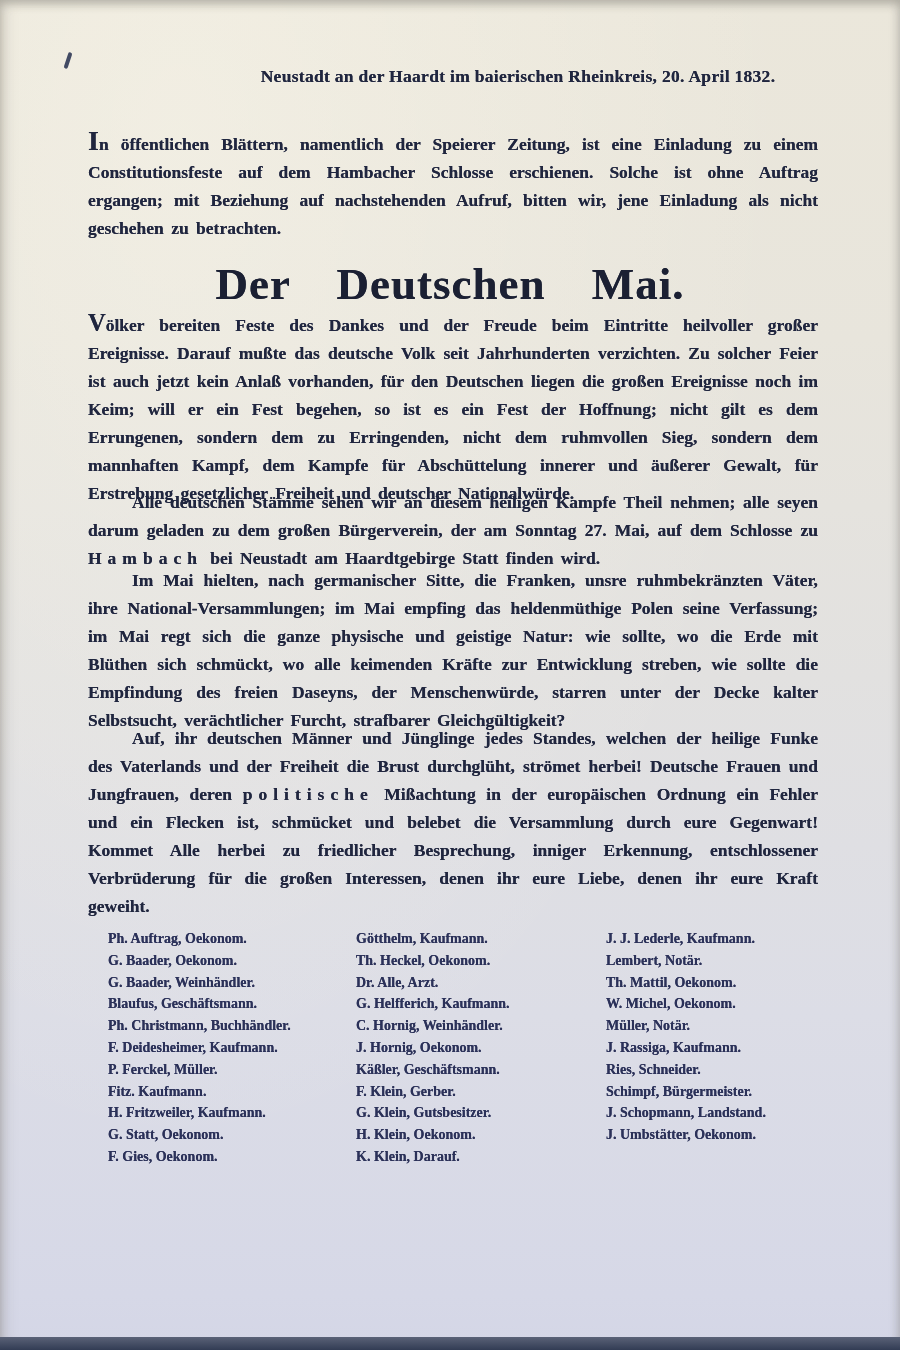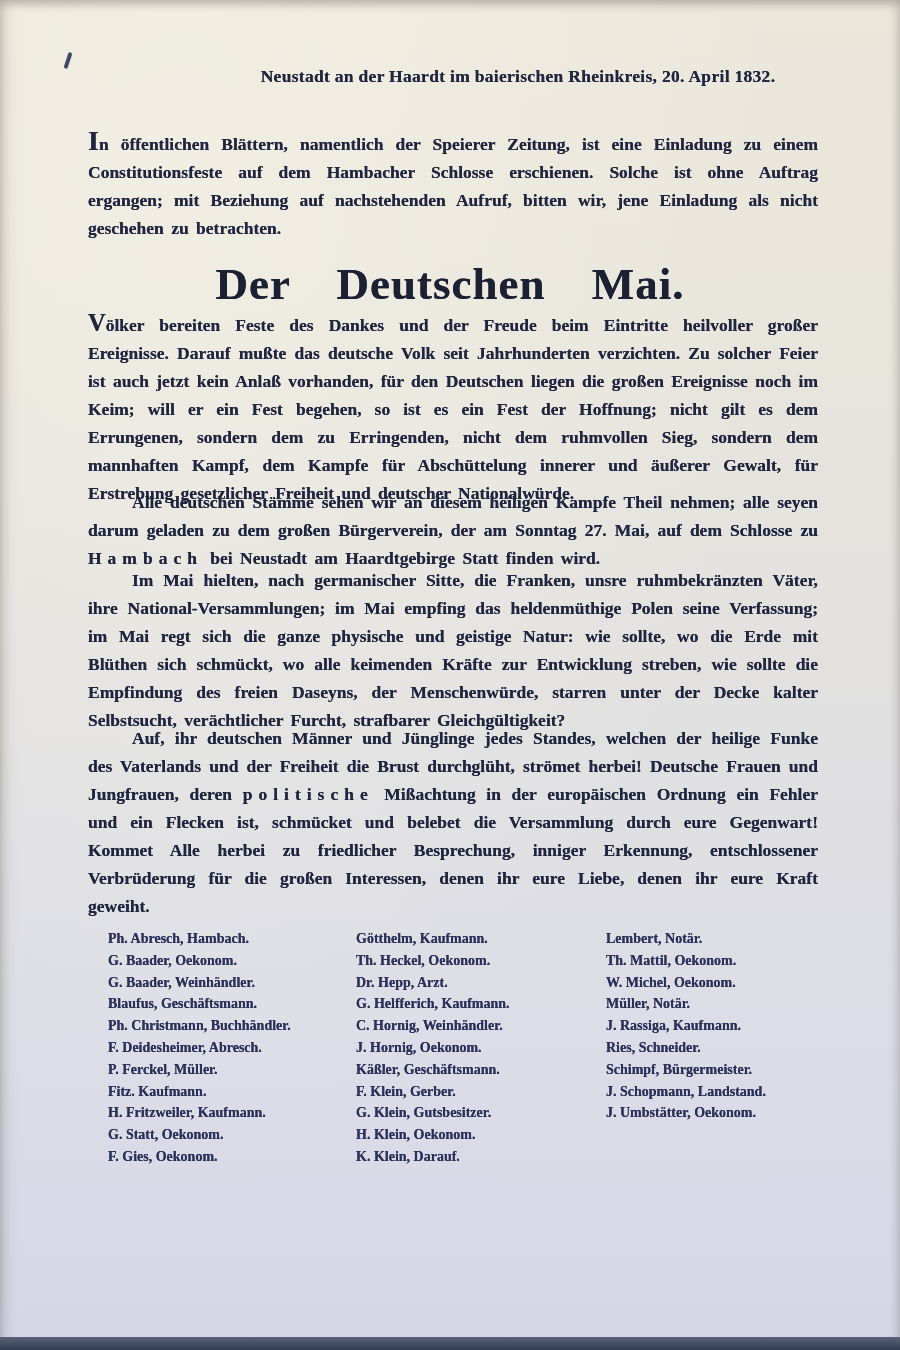--- a/index.html
+++ b/index.html
@@ -117,46 +117,47 @@
   <div class="block para p2">Völker bereiten Feste des Dankes und der Freude beim Eintritte heilvoller großer Ereignisse. Darauf mußte das deutsche Volk seit Jahrhunderten verzichten. Zu solcher Feier ist auch jetzt kein Anlaß vorhanden, für den Deutschen liegen die großen Ereignisse noch im Keim; will er ein Fest begehen, so ist es ein Fest der Hoffnung; nicht gilt es dem Errungenen, sondern dem zu Erringenden, nicht dem ruhmvollen Sieg, sondern dem mannhaften Kampf, dem Kampfe für Abschüttelung innerer und äußerer Gewalt, für Erstrebung gesetzlicher Freiheit und deutscher Nationalwürde.</div>
 
   <div class="block para p3"><span>Alle deutschen Stämme sehen wir an diesem heiligen Kampfe Theil nehmen; alle seyen darum geladen zu dem großen Bürgerverein, der am Sonntag 27. Mai, auf dem Schlosse zu </span><span class="spaced-word">Hambach</span><span> bei Neustadt am Haardtgebirge Statt finden wird.</span></div>
 
   <div class="block para p4">Im Mai hielten, nach germanischer Sitte, die Franken, unsre ruhmbekränzten Väter, ihre National-Versammlungen; im Mai empfing das heldenmüthige Polen seine Verfassung; im Mai regt sich die ganze physische und geistige Natur: wie sollte, wo die Erde mit Blüthen sich schmückt, wo alle keimenden Kräfte zur Entwicklung streben, wie sollte die Empfindung des freien Daseyns, der Menschenwürde, starren unter der Decke kalter Selbstsucht, verächtlicher Furcht, strafbarer Gleichgültigkeit?</div>
 
   <div class="block para p5"><span>Auf, ihr deutschen Männer und Jünglinge jedes Standes, welchen der heilige Funke des Vaterlands und der Freiheit die Brust durchglüht, strömet herbei! Deutsche Frauen und Jungfrauen, deren </span><span class="spaced-word">politische</span><span> Mißachtung in der europäischen Ordnung ein Fehler und ein Flecken ist, schmücket und belebet die Versammlung durch eure Gegenwart! Kommet Alle herbei zu friedlicher Besprechung, inniger Erkennung, entschlossener Verbrüderung für die großen Interessen, denen ihr eure Liebe, denen ihr eure Kraft geweiht.</span></div>
 
   <div class="block signatures">
     <div class="sig-col sig-col-1">
-        <div class="sig-entry">Ph. Abresch, Hambach.</div>
+        <div class="sig-entry">Ph. Auftrag, Oekonom.</div>
         <div class="sig-entry">G. Baader, Oekonom.</div>
         <div class="sig-entry">G. Baader, Weinhändler.</div>
         <div class="sig-entry">Blaufus, Geschäftsmann.</div>
         <div class="sig-entry">Ph. Christmann, Buchhändler.</div>
-        <div class="sig-entry">F. Deidesheimer, Abresch.</div>
+        <div class="sig-entry">F. Deidesheimer, Kaufmann.</div>
         <div class="sig-entry">P. Ferckel, Müller.</div>
         <div class="sig-entry">Fitz. Kaufmann.</div>
         <div class="sig-entry">H. Fritzweiler, Kaufmann.</div>
         <div class="sig-entry">G. Statt, Oekonom.</div>
         <div class="sig-entry">F. Gies, Oekonom.</div>
       </div>
     <div class="sig-col sig-col-2">
         <div class="sig-entry">Götthelm, Kaufmann.</div>
         <div class="sig-entry">Th. Heckel, Oekonom.</div>
-        <div class="sig-entry">Dr. Hepp, Arzt.</div>
+        <div class="sig-entry">Dr. Alle, Arzt.</div>
         <div class="sig-entry">G. Helfferich, Kaufmann.</div>
         <div class="sig-entry">C. Hornig, Weinhändler.</div>
         <div class="sig-entry">J. Hornig, Oekonom.</div>
         <div class="sig-entry">Käßler, Geschäftsmann.</div>
         <div class="sig-entry">F. Klein, Gerber.</div>
         <div class="sig-entry">G. Klein, Gutsbesitzer.</div>
         <div class="sig-entry">H. Klein, Oekonom.</div>
         <div class="sig-entry">K. Klein, Darauf.</div>
       </div>
     <div class="sig-col sig-col-3">
+        <div class="sig-entry">J. J. Lederle, Kaufmann.</div>
         <div class="sig-entry">Lembert, Notär.</div>
         <div class="sig-entry">Th. Mattil, Oekonom.</div>
         <div class="sig-entry">W. Michel, Oekonom.</div>
         <div class="sig-entry">Müller, Notär.</div>
         <div class="sig-entry">J. Rassiga, Kaufmann.</div>
         <div class="sig-entry">Ries, Schneider.</div>
         <div class="sig-entry">Schimpf, Bürgermeister.</div>
         <div class="sig-entry">J. Schopmann, Landstand.</div>
         <div class="sig-entry">J. Umbstätter, Oekonom.</div>
       </div>

